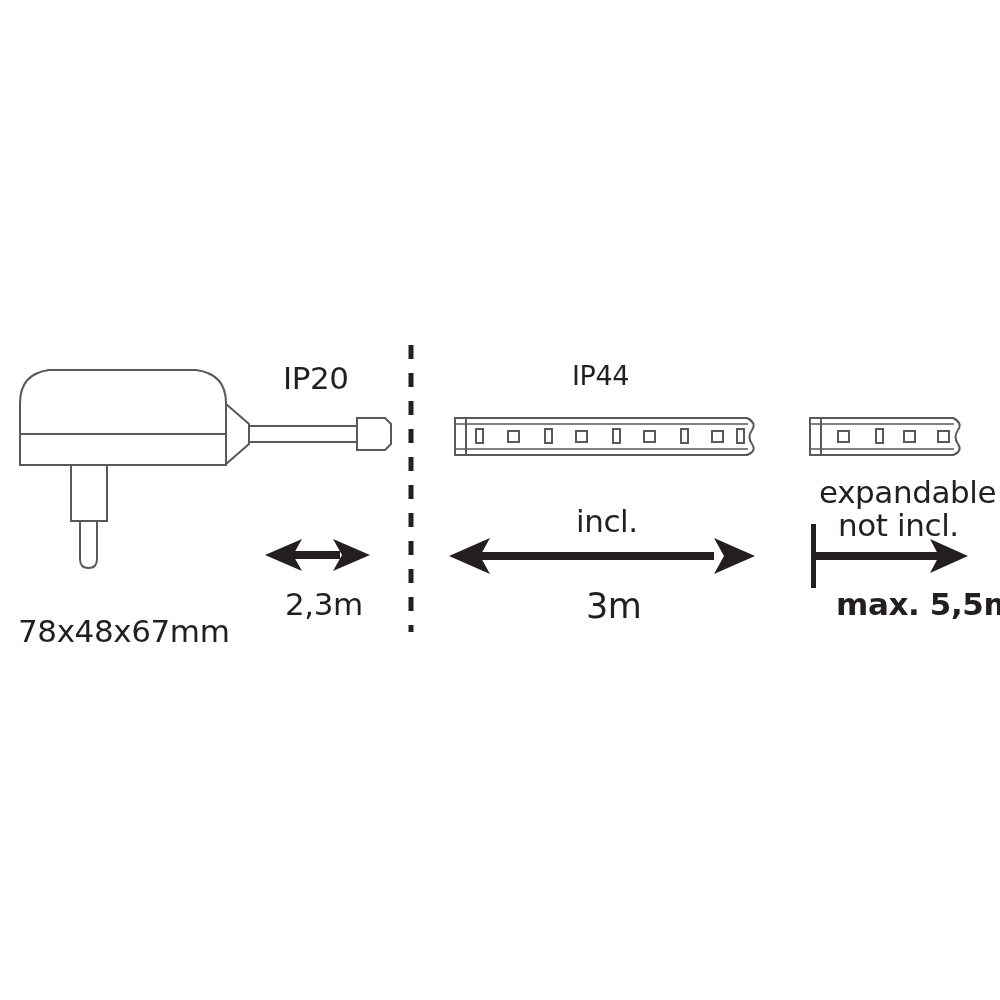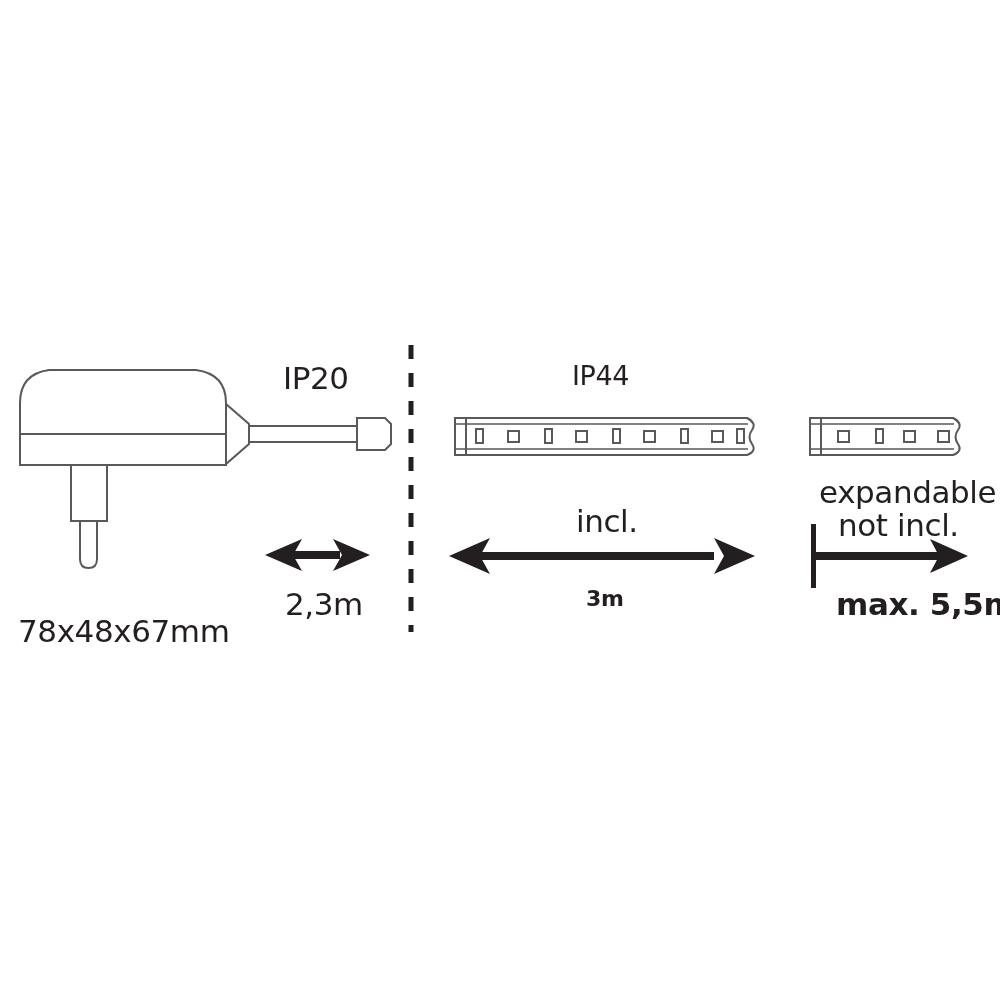--- a/index.html
+++ b/index.html
@@ -33,21 +33,21 @@
     white-space: pre;
     font-family: "DejaVu Sans", sans-serif;
     color: #231f20;
     letter-spacing: -0.4px;
   }
   .lbl-ip20 { left: 283px; top: 360px; font-size: 31px; }
   .lbl-ip44 { left: 572px; top: 360px; font-size: 27px; }
   .lbl-dims { left: 18px;  top: 586px; font-size: 31px; margin-top: 27px; }
   .lbl-cable { left: 285px; top: 586px; font-size: 31px; }
   .lbl-incl  { left: 576px; top: 503px; font-size: 31px; }
-  .lbl-len   { left: 586px; top: 586px; font-size: 22px; font-weight: bold; }
+  .lbl-len   { left: 586px; top: 586px; font-size: 35px; }
   .lbl-exp1  { left: 819px; top: 474px; font-size: 31px; }
   .lbl-exp2  { left: 838px; top: 507px; font-size: 31px; }
   .lbl-max   { left: 836px; top: 586px; font-size: 31px; font-weight: bold; }
 </style>
 </head>
 <body>
 
 <div id="sheet">
 
   <svg id="diagram" viewBox="0 0 1000 1000">

